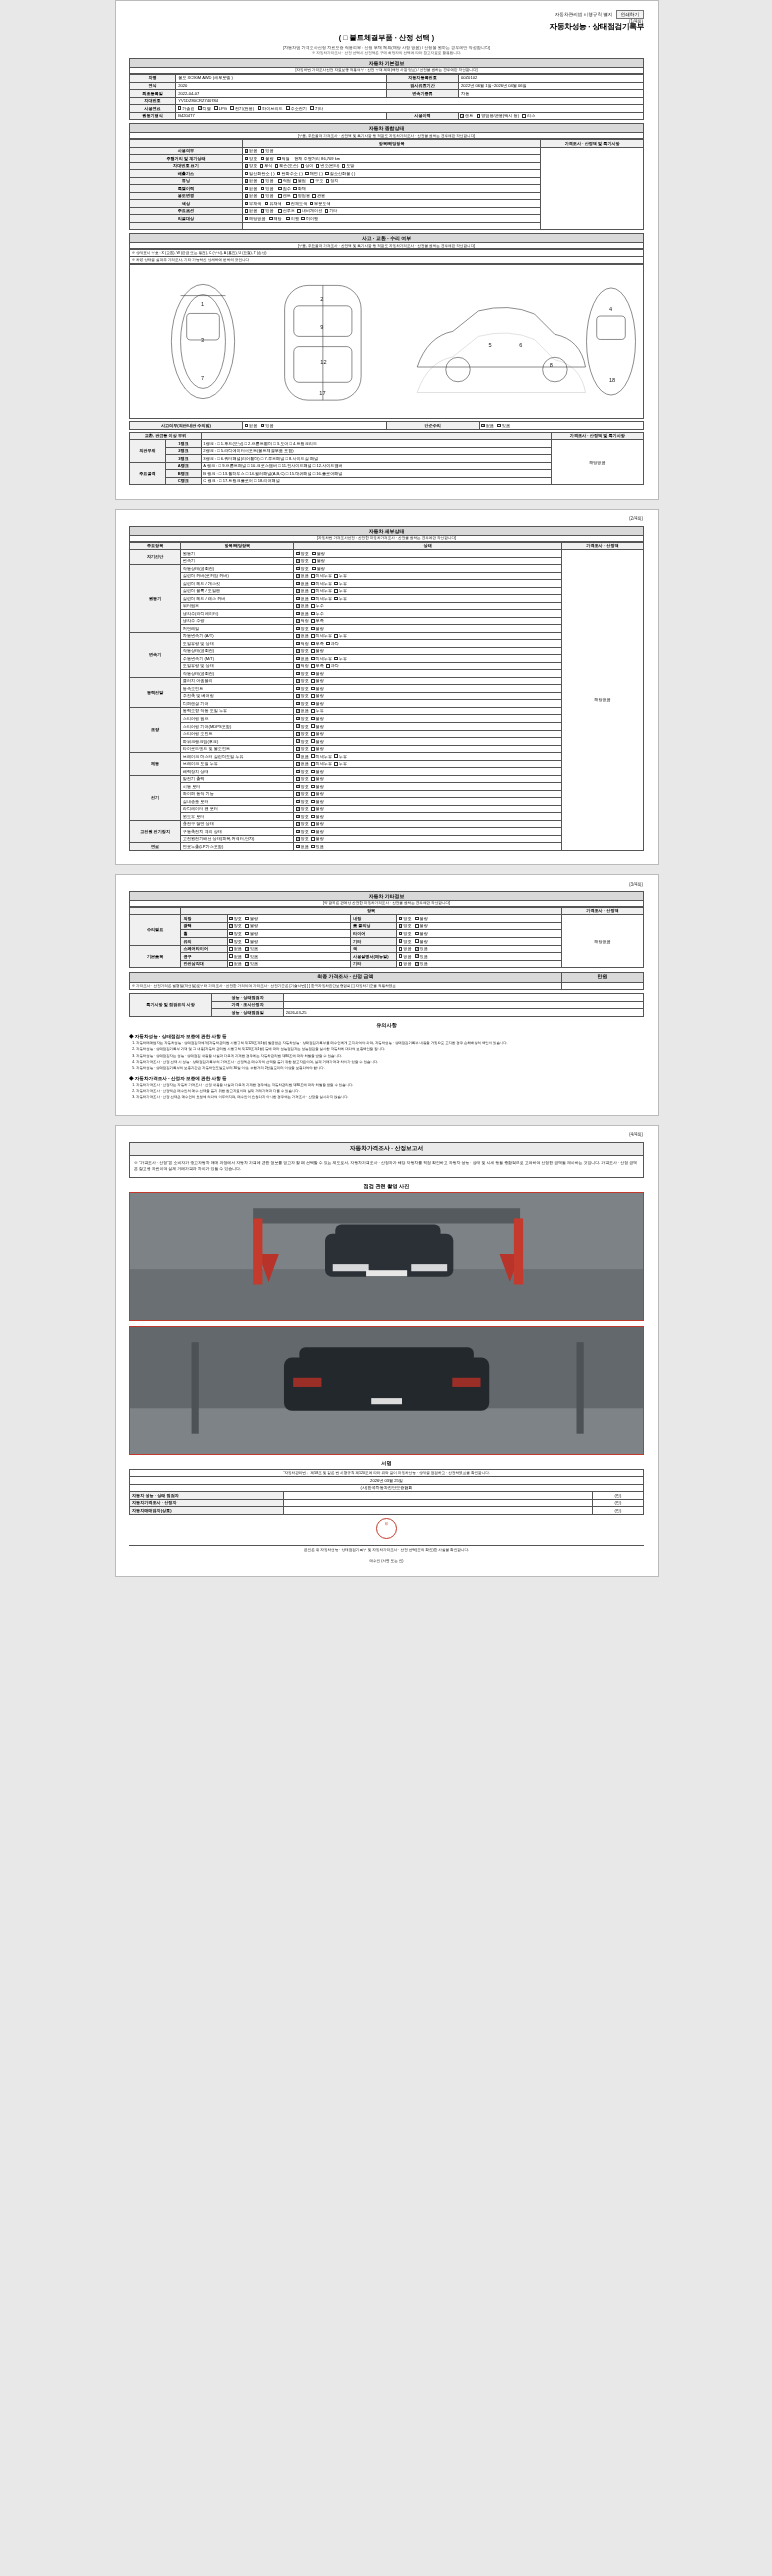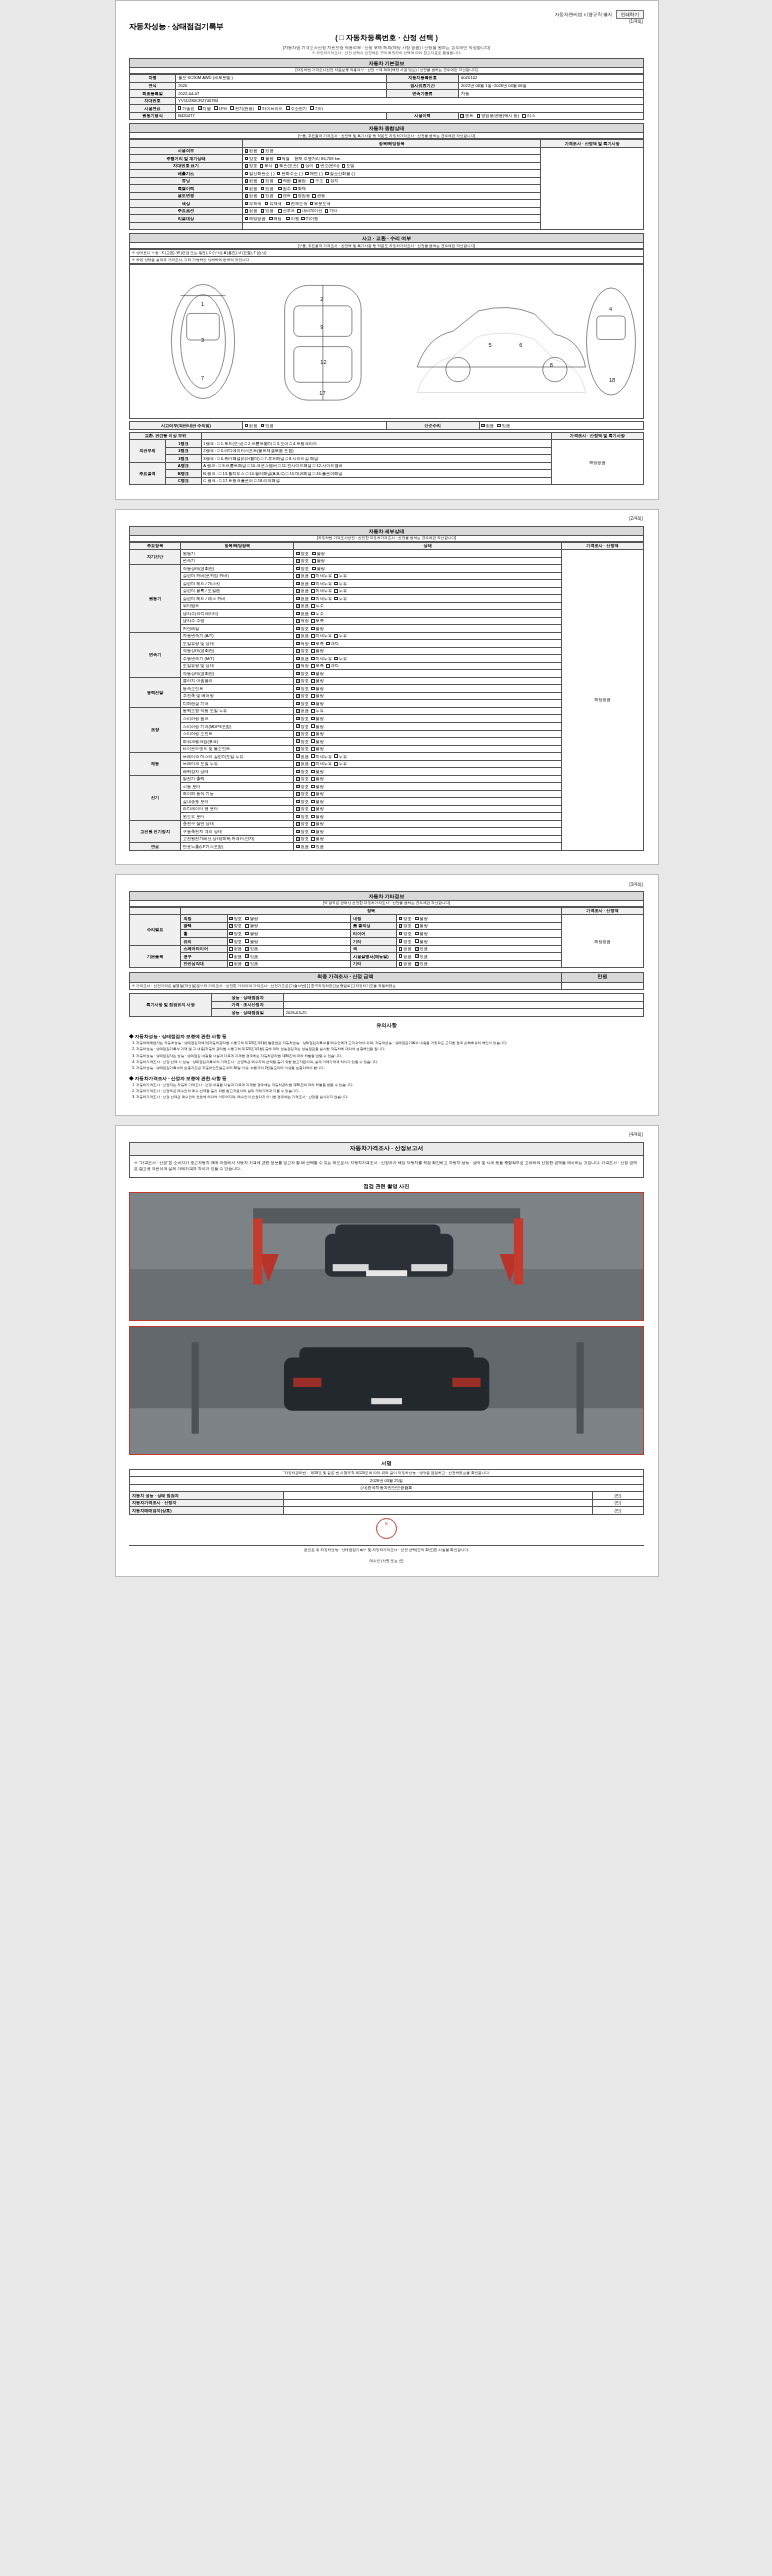--- a/index.html
+++ b/index.html
@@ -6,21 +6,21 @@
   html, body { margin:0; padding:0; background:#e8e8e8; font-family:"Liberation Sans", sans-serif; }
   body { width:773px; }
   .page {
     width:544px; margin:0 auto; background:#fff; position:relative;
     border:0.5px solid #bbb; margin-bottom:9.3px; padding:9.3px 13.4px 13.4px 13.4px;
   }
   .pg-label { position:absolute; right:14.4px; font-size:4.6px; color:#333; }
   .topbar { display:flex; justify-content:flex-end; align-items:center; gap:3.1px; margin-bottom:2.1px; }
   .topbar .note { font-size:4.6px; color:#222; }
   .topbar .btn { border:0.5px solid #777; background:#f3f3f3; font-size:4.6px; padding:1px 4.1px; }
-  h1.title { text-align:left; font-size:7.7px; margin:3.1px 0 1px 0; font-weight:bold; letter-spacing:-0.3px; }
+  h1.title { text-align:right; font-size:7.7px; margin:3.1px 0 1px 0; font-weight:bold; letter-spacing:-0.3px; }
   h2.subtitle { text-align:center; font-size:7.2px; margin:0 0 1.5px 0; font-weight:bold; }
   .sub-small { text-align:center; font-size:4.1px; color:#333; margin-bottom:1px; }
   .sub-smaller { text-align:center; font-size:3.6px; color:#444; margin-bottom:3.1px; }
 
   table { border-collapse:collapse; width:100%; font-size:4.1px; }
   td, th { border:0.5px solid #555; padding:0.5px 1.5px; vertical-align:middle; line-height:1.35; }
   .sec-head {
     background:#d9d9d9; text-align:center; font-weight:bold; font-size:4.9px; padding:1px;
     border:0.5px solid #555;
   }
@@ -52,21 +52,21 @@
 <body>
 
 <div class="page">
   <div class="topbar">
     <span class="note">자동차관리법 시행규칙 별지</span>
     <span class="btn">인쇄하기</span>
   </div>
   <div class="pg-label" style="top:17.5px;">(1/4쪽)</div>
 
   <h1 class="title">자동차성능 · 상태점검기록부</h1>
-  <h2 class="subtitle">( □ 자동차등록번호 · 산정 선택 )</h2>
+  <h2 class="subtitle">( □ 볼트체결부품 · 산정 선택 )</h2>
   <div class="sub-small">[자동차법 가격조사선정 자료보증 적용여부 : 산정 부재 제외(해당 사항 없음) / 산정을 원하는 경우에만 작성합니다]</div>
   <div class="sub-smaller">※ 자동차가격조사 · 산정 선택시 산정액은 구매 희망자의 선택에 따라 참고자료로 활용됩니다.</div>
 
   <div class="sec-head">자동차 기본정보</div>
   <div class="sec-note" style="border:0.5px solid #555;border-top:none;">[자동차법 가격조사선정 자료보증 적용여부 : 산정 부재 제외(해당 사항 없음) / 산정을 원하는 경우에만 작성합니다]</div>
   <table>
     <tbody>
         <tr>
       <td class="lbl" style="width:9%;">차명</td>
       <td class="val" style="width:41%;">볼보 XC90M AWD      (세부모델                    )</td>

